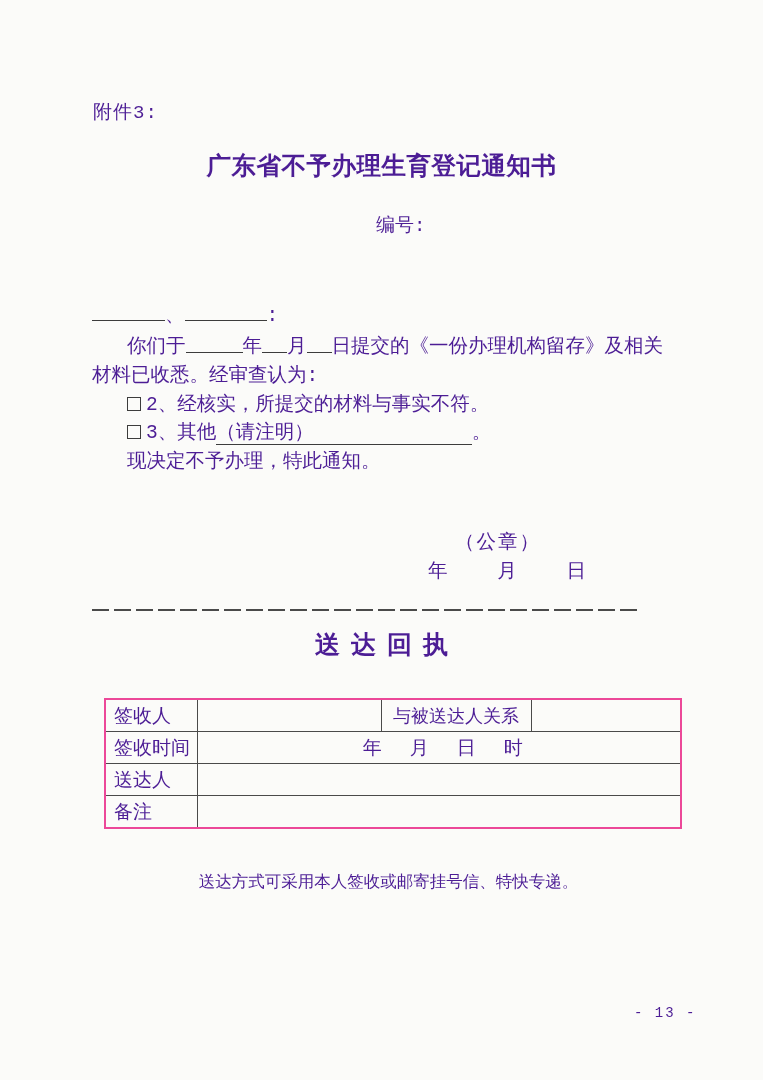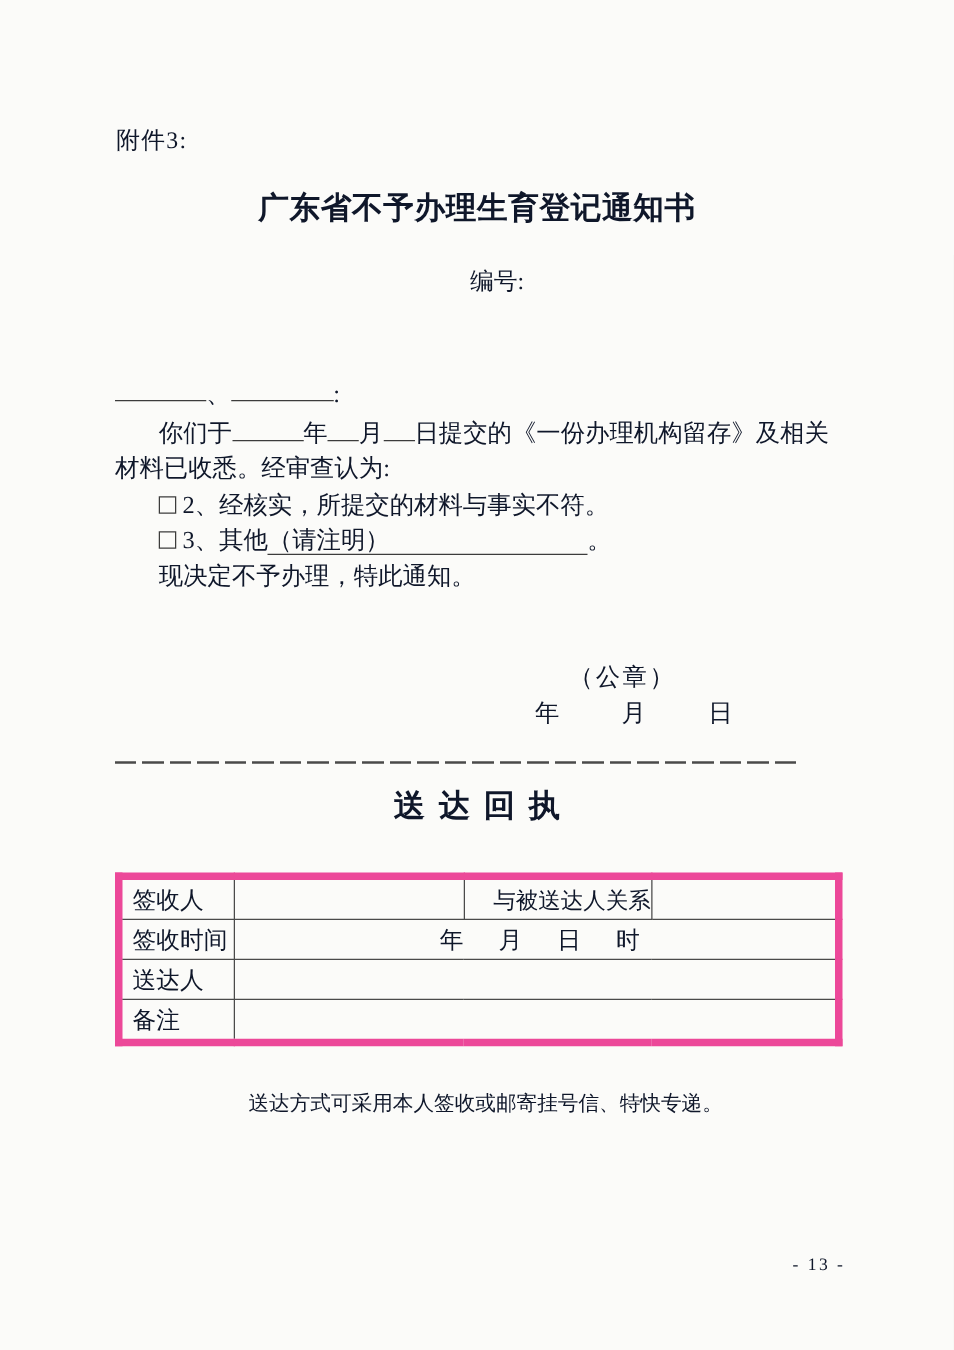--- a/index.html
+++ b/index.html
@@ -2,22 +2,22 @@
 <html><head>
 <meta charset="utf-8">
 <style>
   html,body { margin:0; padding:0; }
   body { background:#e8e8e6; }
   .page {
     position:relative;
     width:763px; height:1080px;
     margin:0 auto;
     background:#fbfbf9;
-    color:#0f172a;
-    font-family:Liberation Serif, serif;
+    color:#4c1d95;
+    font-family:Liberation Mono, monospace;
     overflow:hidden;
   }
   
   .attachment { position:absolute; left:93px; top:99px; font-size:19px; letter-spacing:1px; }
   .doc-title  { position:absolute; left:0; right:0; top:149px; text-align:center;
                 font-size:24.5px; font-weight:bold; letter-spacing:0.5px; }
   .doc-number { position:absolute; left:376px; top:212px; font-size:19px; }
 
   
   .body-block { position:absolute; left:92px; top:300px; width:580px;
@@ -41,22 +41,22 @@
   .dash-sep { position:absolute; left:92px; top:609px; width:549px; height:2px;
               background:repeating-linear-gradient(to right,#4a4a4a 0 17px,transparent 17px 22px); }
   .receipt-heading { position:absolute; left:0; right:0; top:628px; text-align:center;
                      font-size:25px; font-weight:bold; letter-spacing:11px; text-indent:11px; }
 
   
   .receipt-table { position:absolute; left:92px; top:698px; border-collapse:collapse;
                    table-layout:fixed; font-size:19px; }
   .receipt-table td { border:1px solid #4a4a4a; height:31px; padding:0 0 0 8px;
                       vertical-align:middle; overflow:hidden; }
-  .receipt-table { border:6px solid #ec4899; }
-  .cell-center { text-align:right; padding:0 !important; font-size:18px; }
+  .receipt-table { border:2px solid #ec4899;margin-left:12px; }
+  .cell-center { text-align:center; padding:0 !important; font-size:18px; }
   .units-row { display:flex; justify-content:center; gap:28px; padding:0; }
 
   
   .notes { position:absolute; left:95px; top:866px; width:560px;
            font-size:16.5px; line-height:33.5px; }
   .notes .note-line2 { padding-left:27px;text-align:center; }
 
   
   .page-number { position:absolute; left:634px; top:1005px; font-size:14px; letter-spacing:2px; }
 </style>

